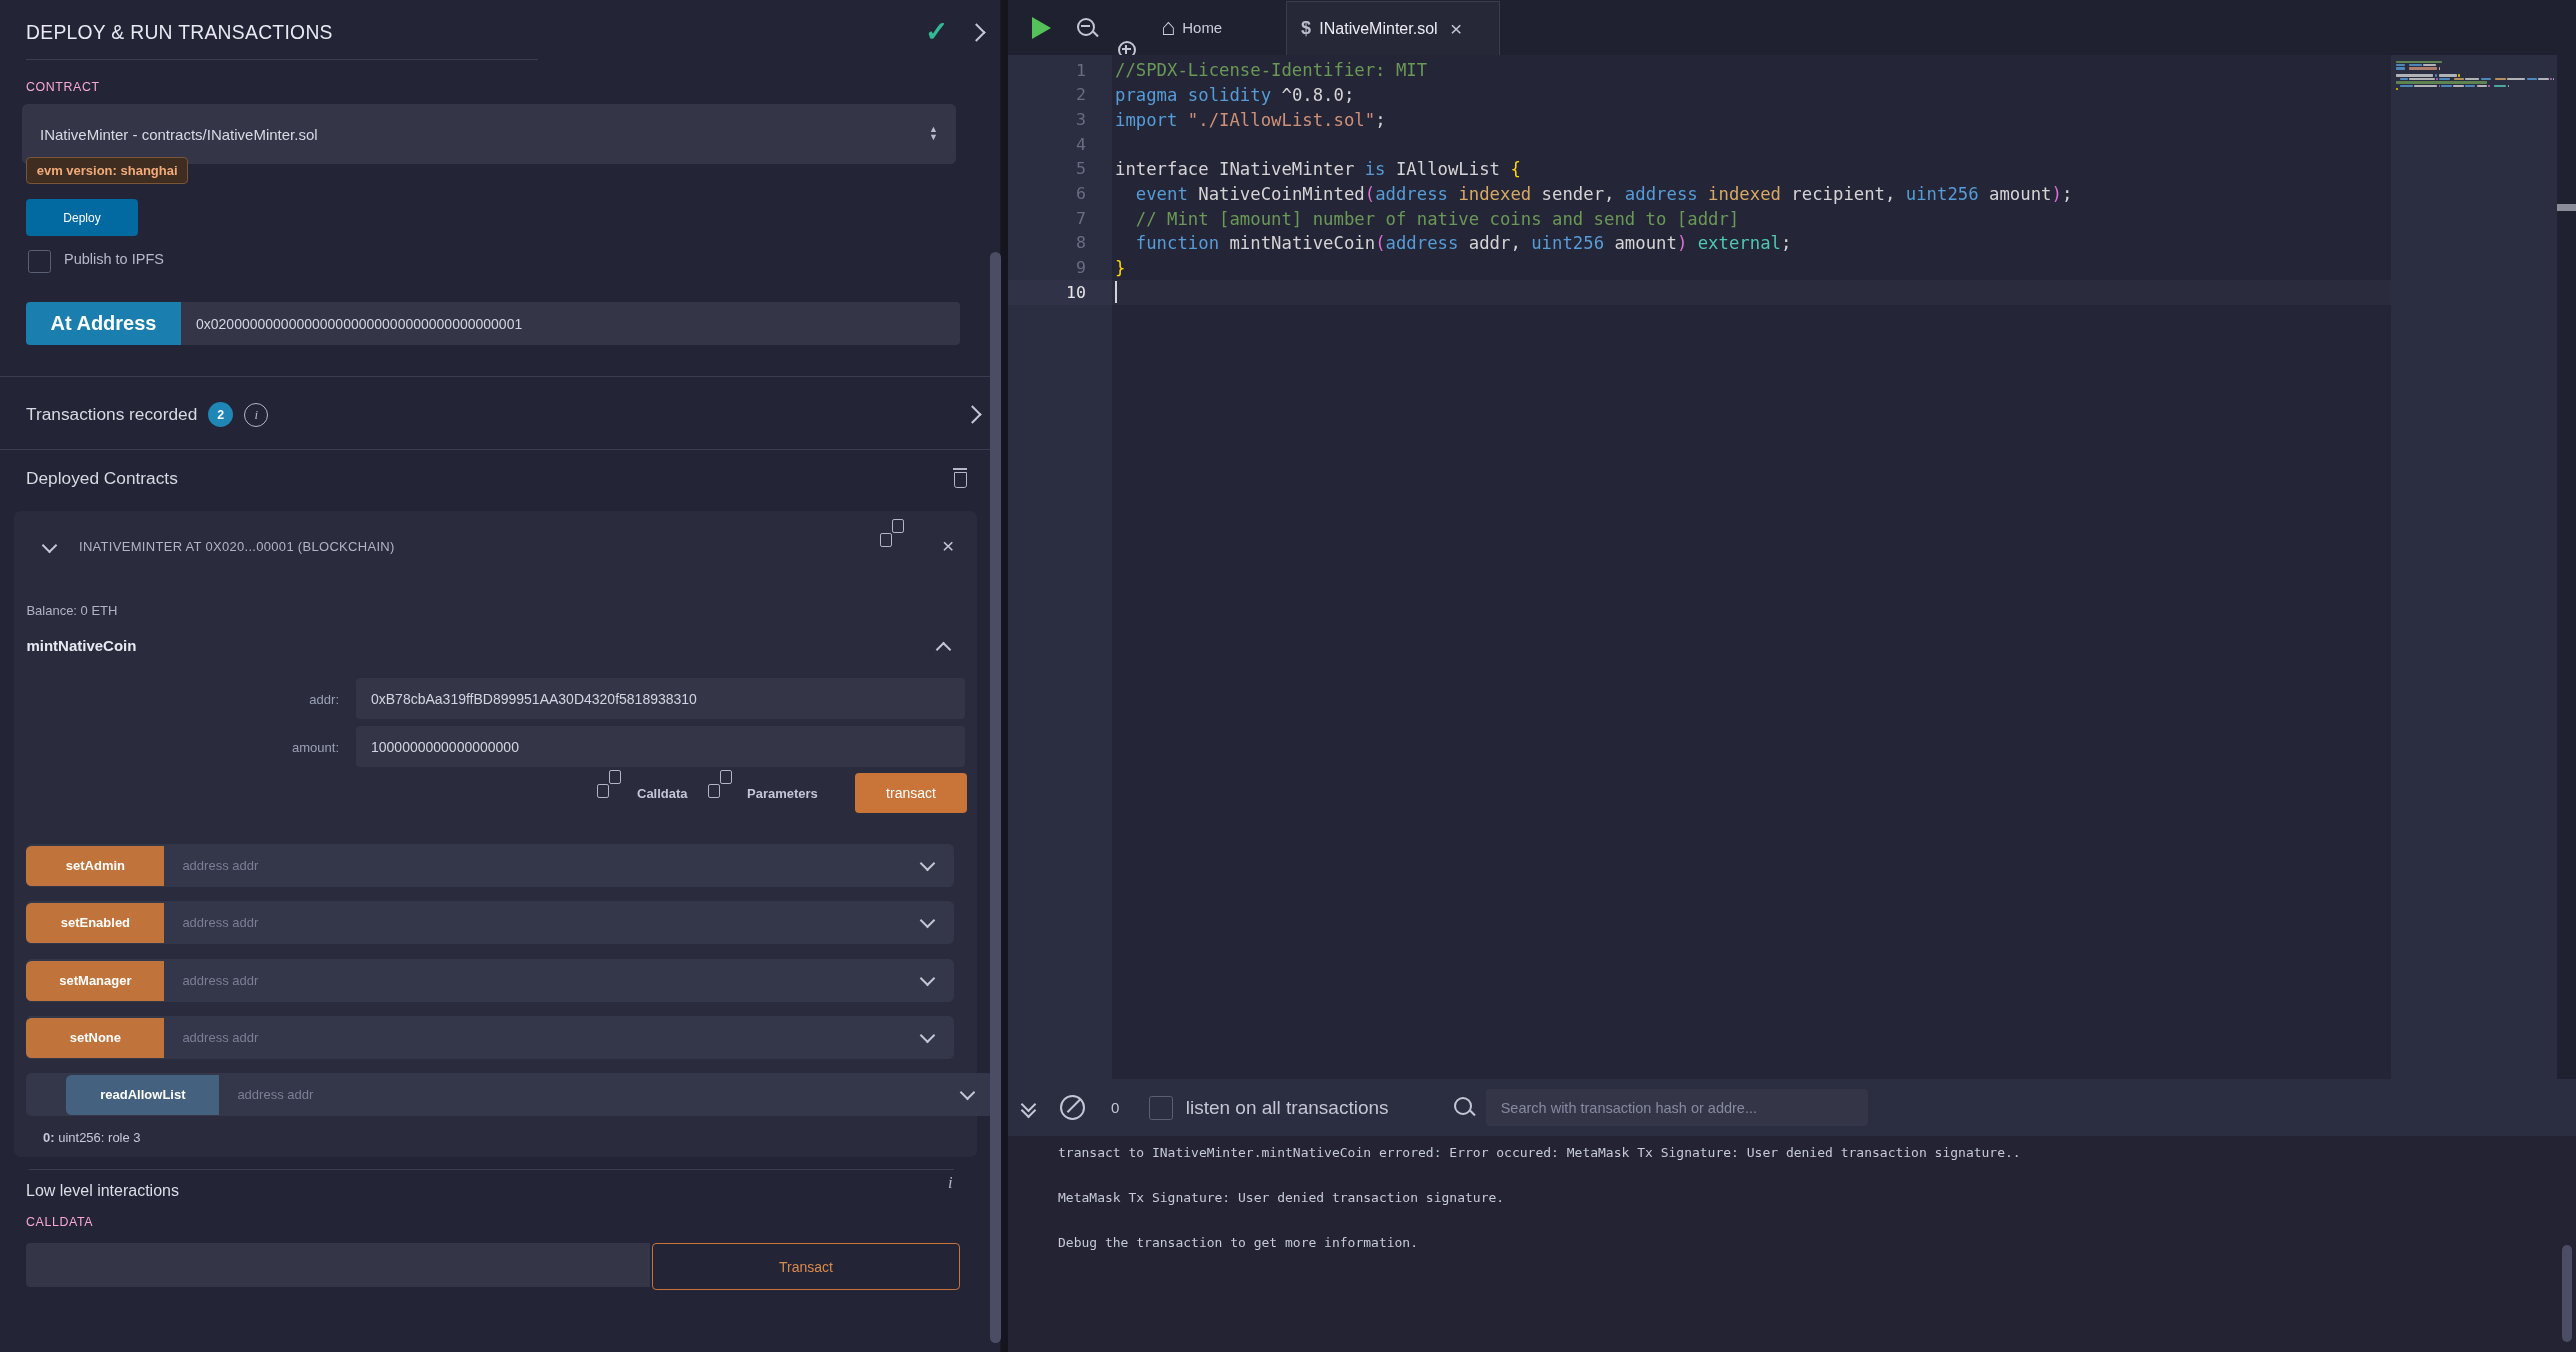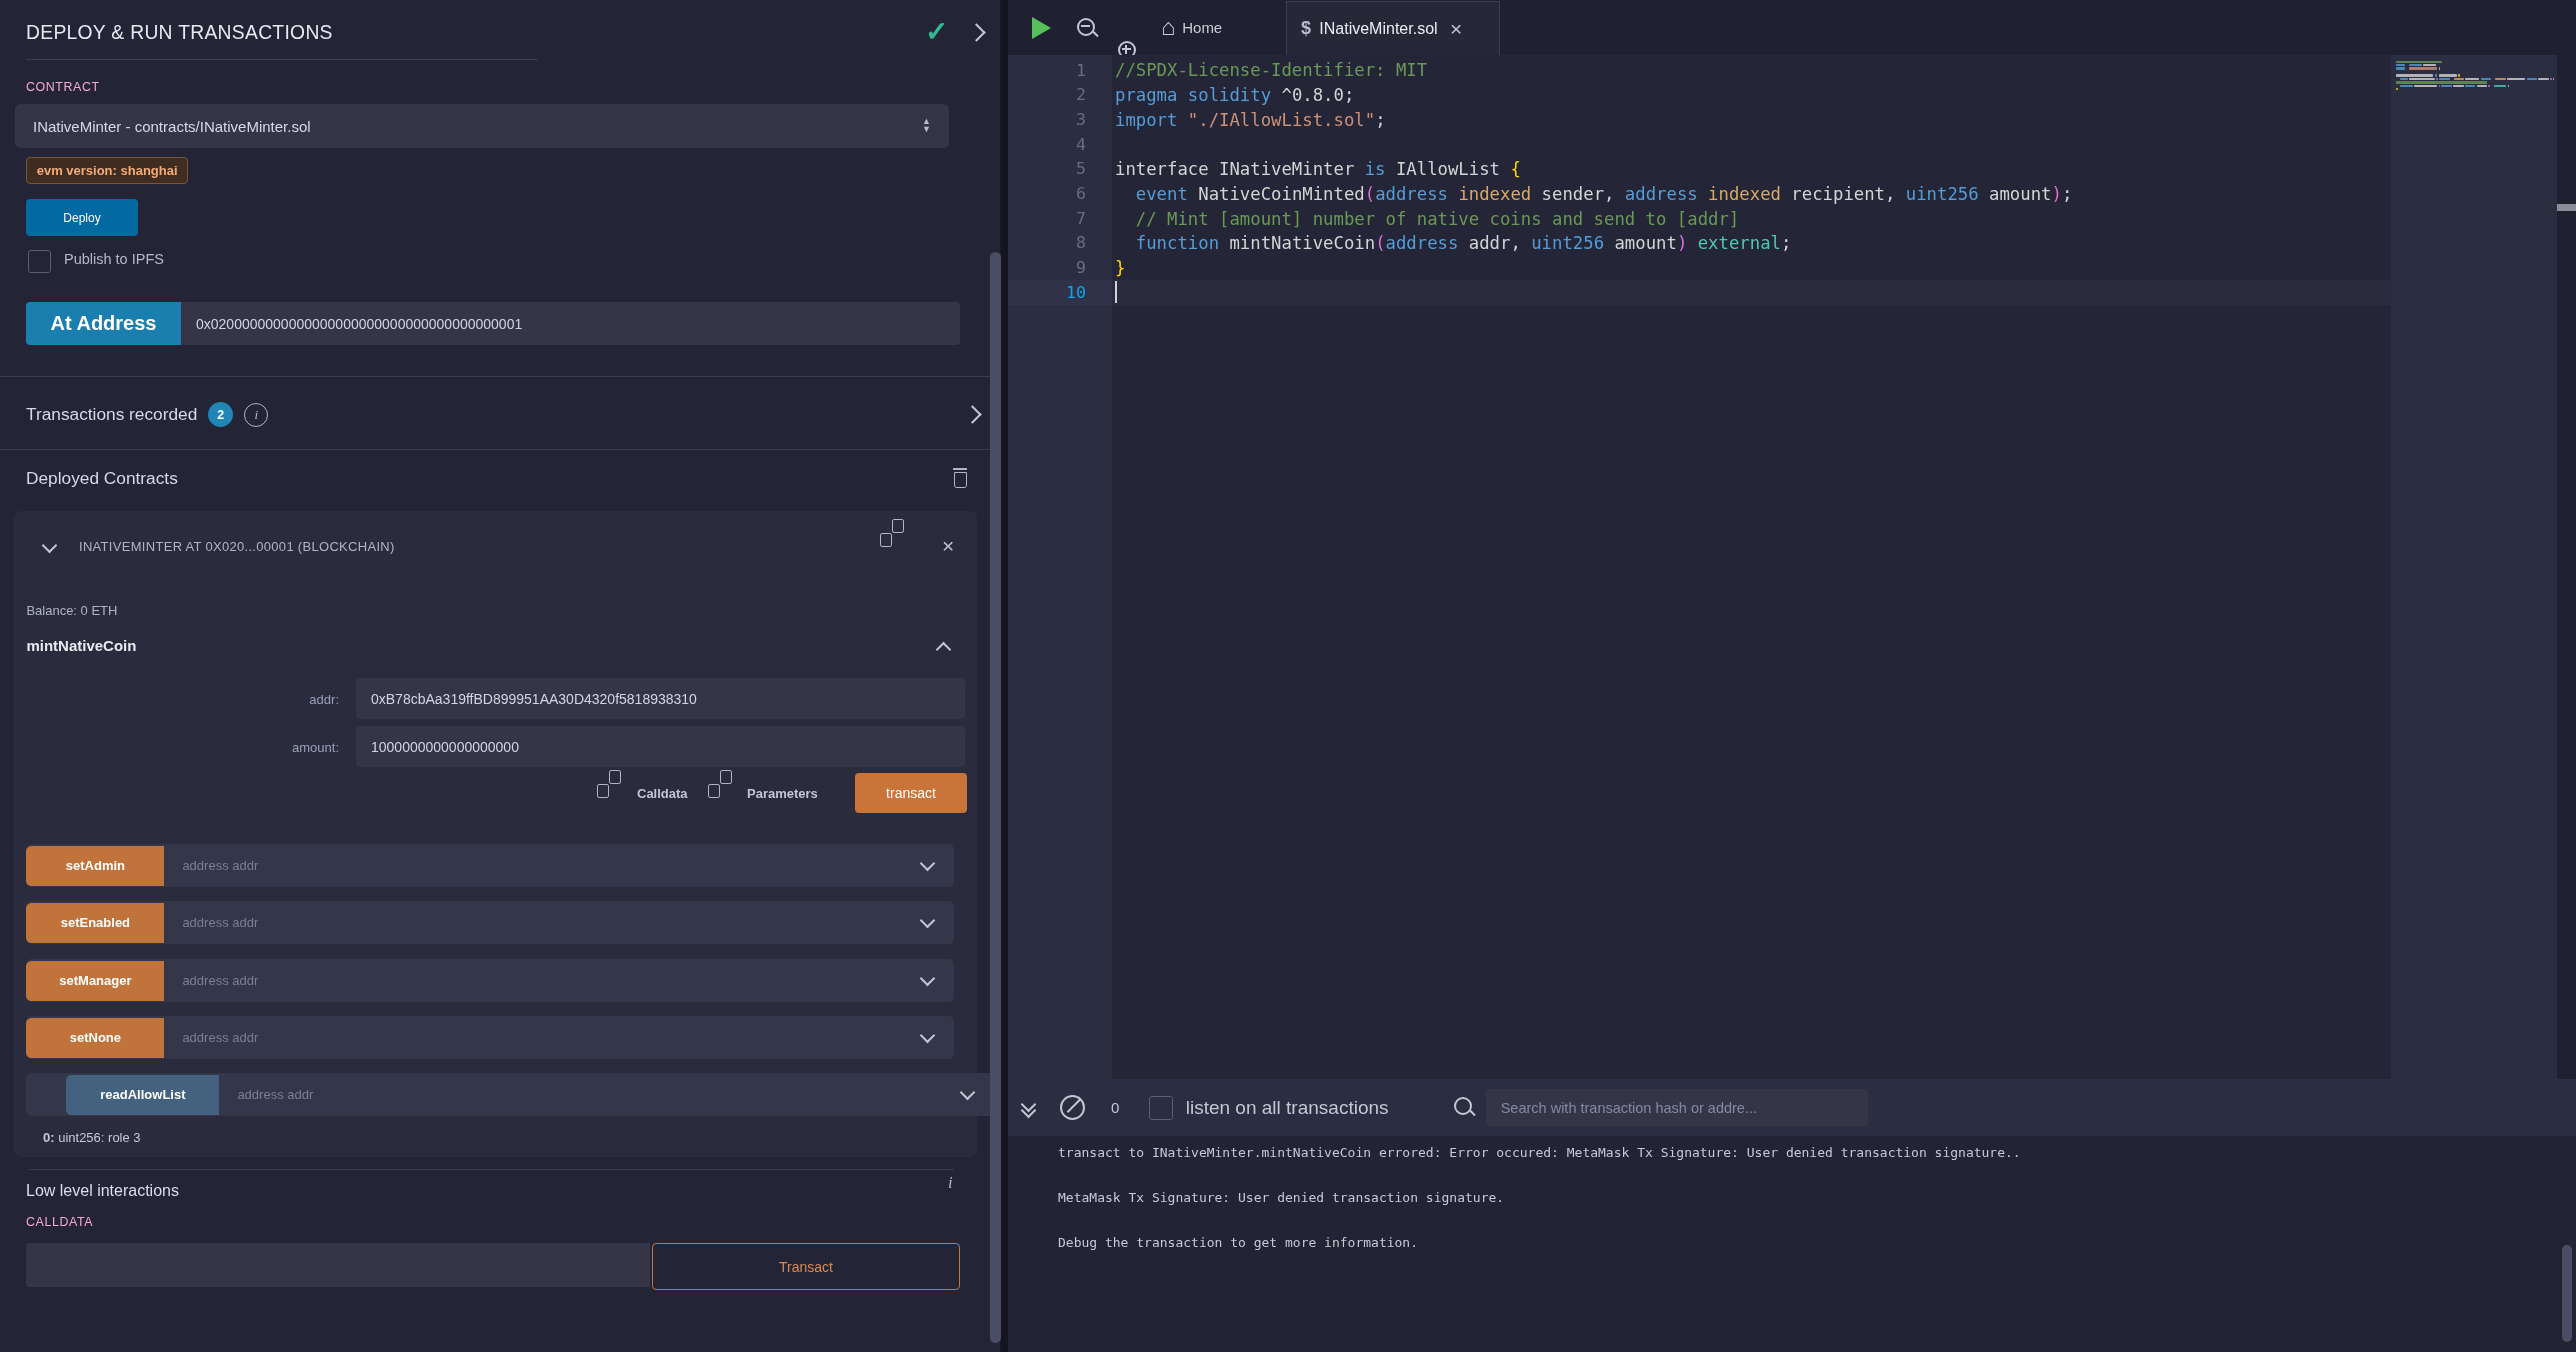--- a/index.html
+++ b/index.html
@@ -88,21 +88,21 @@
               border:1.4px solid #3a3d4f;border-bottom:none;display:flex;align-items:center;padding:0 14px;box-sizing:border-box;}
   .tab-label{color:#ecedf3;font-size:16px;margin:0 12.4px 0 8.3px;}
   .home-tab{position:absolute;left:153px;top:0;height:55px;display:flex;align-items:center;gap:7px;}
   .home-label{color:#c9ccd9;font-size:15px;}
   .sol-ic{color:#b9bdcb;font-size:18px;font-weight:bold;}
   #editor{position:absolute;left:1008px;top:55px;width:1568px;height:1024px;background:#242537;}
   #gutter{position:absolute;left:0;top:0;width:104px;height:100%;background:#2b2d40;}
   .code-row{position:absolute;left:0;width:100%;height:25px;display:flex;align-items:center;}
   .ln{width:78px;text-align:right;color:#686d83;font-size:16.6px;
       font-family:"DejaVu Sans Mono",monospace;flex:0 0 auto;}
-  .ln.cur{color:#0ea5e9;}
+  .ln.cur{color:#e5e5e5;}
   .code-text{margin-left:29px;font-family:"DejaVu Sans Mono",monospace;font-size:17.3px;white-space:pre;}
   .tok-c{color:#6a9955;} .tok-k{color:#569cd6;} .tok-s{color:#ce9178;}
   .tok-m{color:#d7a965;} .tok-p{color:#d4d4d4;} .tok-b{color:#ffd700;}
   .tok-o{color:#da70d6;} .tok-e{color:#4ec9b0;}
   .cur-line{background:rgba(120,125,150,.08);}
   .cursor-bar{position:absolute;left:107px;width:2.1px;height:22px;background:#d0d3dd;}
   #minimap{position:absolute;right:19.3px;top:0;width:166px;height:100%;background:#2b2d40;}
   .mm-row{display:flex;gap:1.4px;margin:0 0 1.4px 5.5px;height:2.1px;}
   .mm-seg{height:2.1px;border-radius:0.7px;opacity:.8;}
   #ov-strip{position:absolute;right:0;top:0;width:19.3px;height:100%;background:#202130;}
@@ -126,21 +126,21 @@
 
 <div id="app">
 
   <div id="left-panel">
     <div class="abs ptitle" style="left:26px;top:22px;">DEPLOY &amp; RUN TRANSACTIONS</div>
     <div class="abs check-glyph" style="left:925px;top:15px;">✓</div>
     <span class="abs chev c16 right" style="left:970px;top:26px;"></span>
     <div class="abs underline" style="left:26px;top:59px;width:512px;"></div>
 
     <div class="abs small-label" style="left:26px;top:80px;">CONTRACT</div>
-    <div class="abs select-box" style="left:15px;top:104px;width:898px;height:44px;">
+    <div class="abs select-box" style="left:22px;top:104px;width:898px;height:60px;">
       <span>INativeMinter - contracts/INativeMinter.sol</span>
       <span class="sel-arrows">
         <span>▲</span>
           <span>▼</span>
       </span>
     </div>
     <div class="abs badge-evm" style="left:26px;top:157px;">evm version: shanghai</div>
 
     <button class="abs btn btn-deploy" style="left:26px;top:199px;width:112px;height:37px;">Deploy</button>
 

